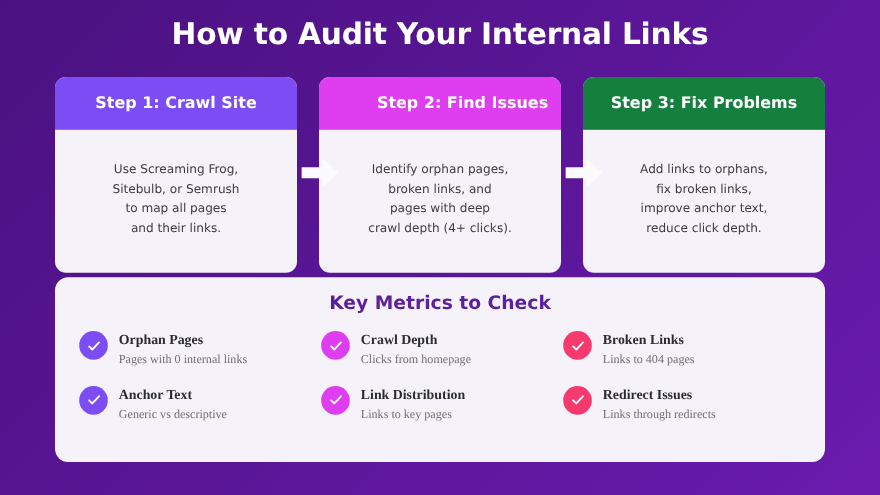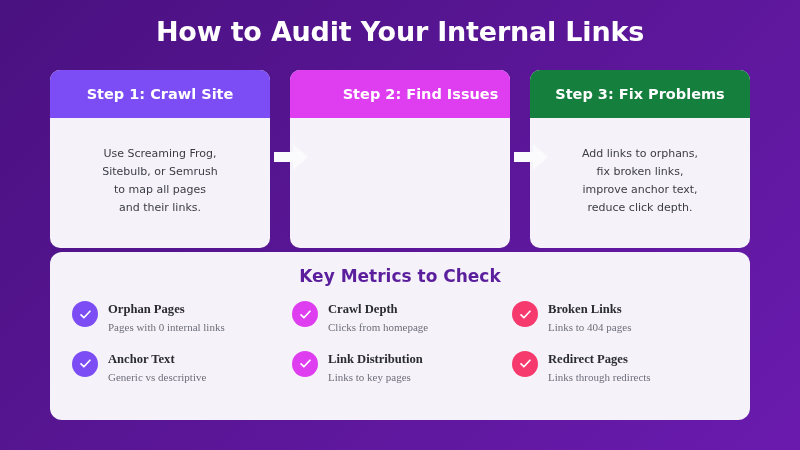--- a/index.html
+++ b/index.html
@@ -164,20 +164,24 @@
   <div class="step-card">
     <div class="step-card-header" style="background: rgb(124, 77, 245);">Step 1: Crawl Site</div>
     <div class="step-card-body">Use Screaming Frog,
 Sitebulb, or Semrush
 to map all pages
 and their links.</div>
   </div>
 
   <div class="step-card">
     <div class="step-card-header" style="background: rgb(222, 62, 240); padding-left: 47px;">Step 2: Find Issues</div>
+    <div class="step-card-body">Identify orphan pages,
+broken links, and
+pages with deep
+crawl depth (4+ clicks).</div>
   </div>
 
   <div class="step-card">
     <div class="step-card-header" style="background: #15803d;">Step 3: Fix Problems</div>
     <div class="step-card-body">Add links to orphans,
 fix broken links,
 improve anchor text,
 reduce click depth.</div>
   </div>
 
@@ -258,19 +262,19 @@
       </span>
     </div>
 
     <div class="metric-item">
       <span class="metric-badge" style="background: rgb(247, 58, 110);">
         <svg viewBox="0 0 16 16">
             <path d="M2.5 8.5 L6 12 L13.5 4" stroke="#FFFFFF" stroke-width="2.1" fill="none" stroke-linecap="round" stroke-linejoin="round"></path>
           </svg>
       </span>
       <span class="metric-text">
-        <span class="metric-label">Redirect Pages</span>
+        <span class="metric-label">Redirect Issues</span>
         <span class="metric-desc">Links through redirects</span>
       </span>
     </div>
 
   </div>
 </div>
 
 </body></html>

